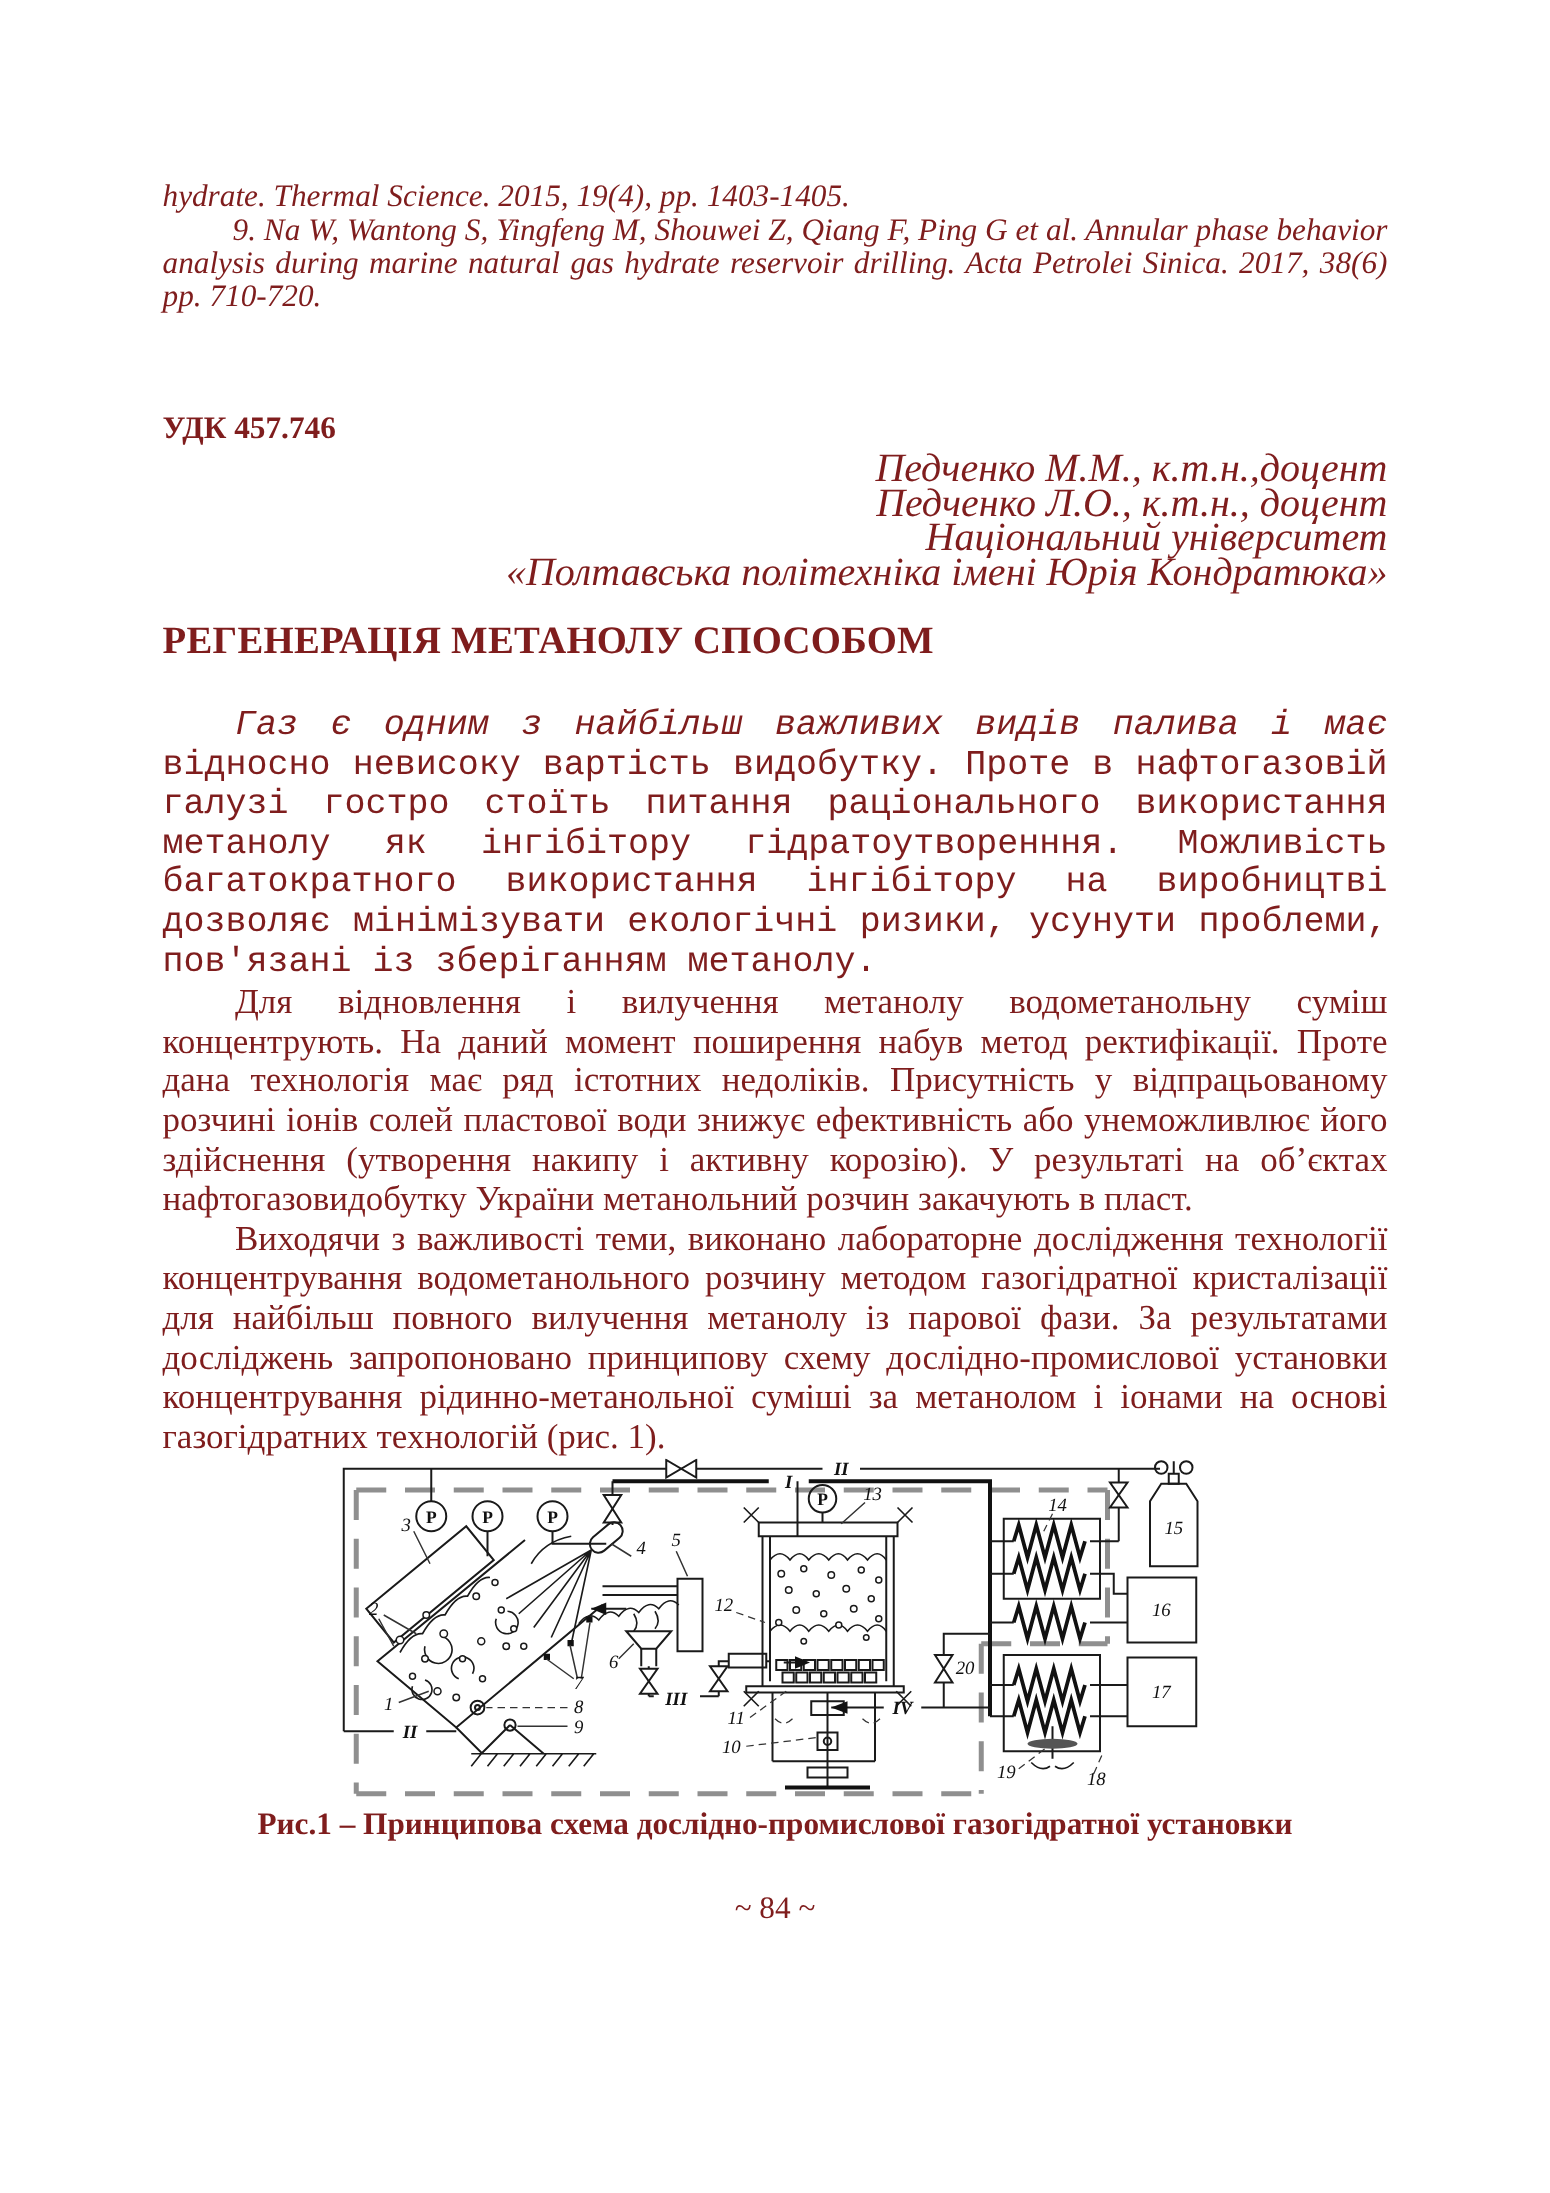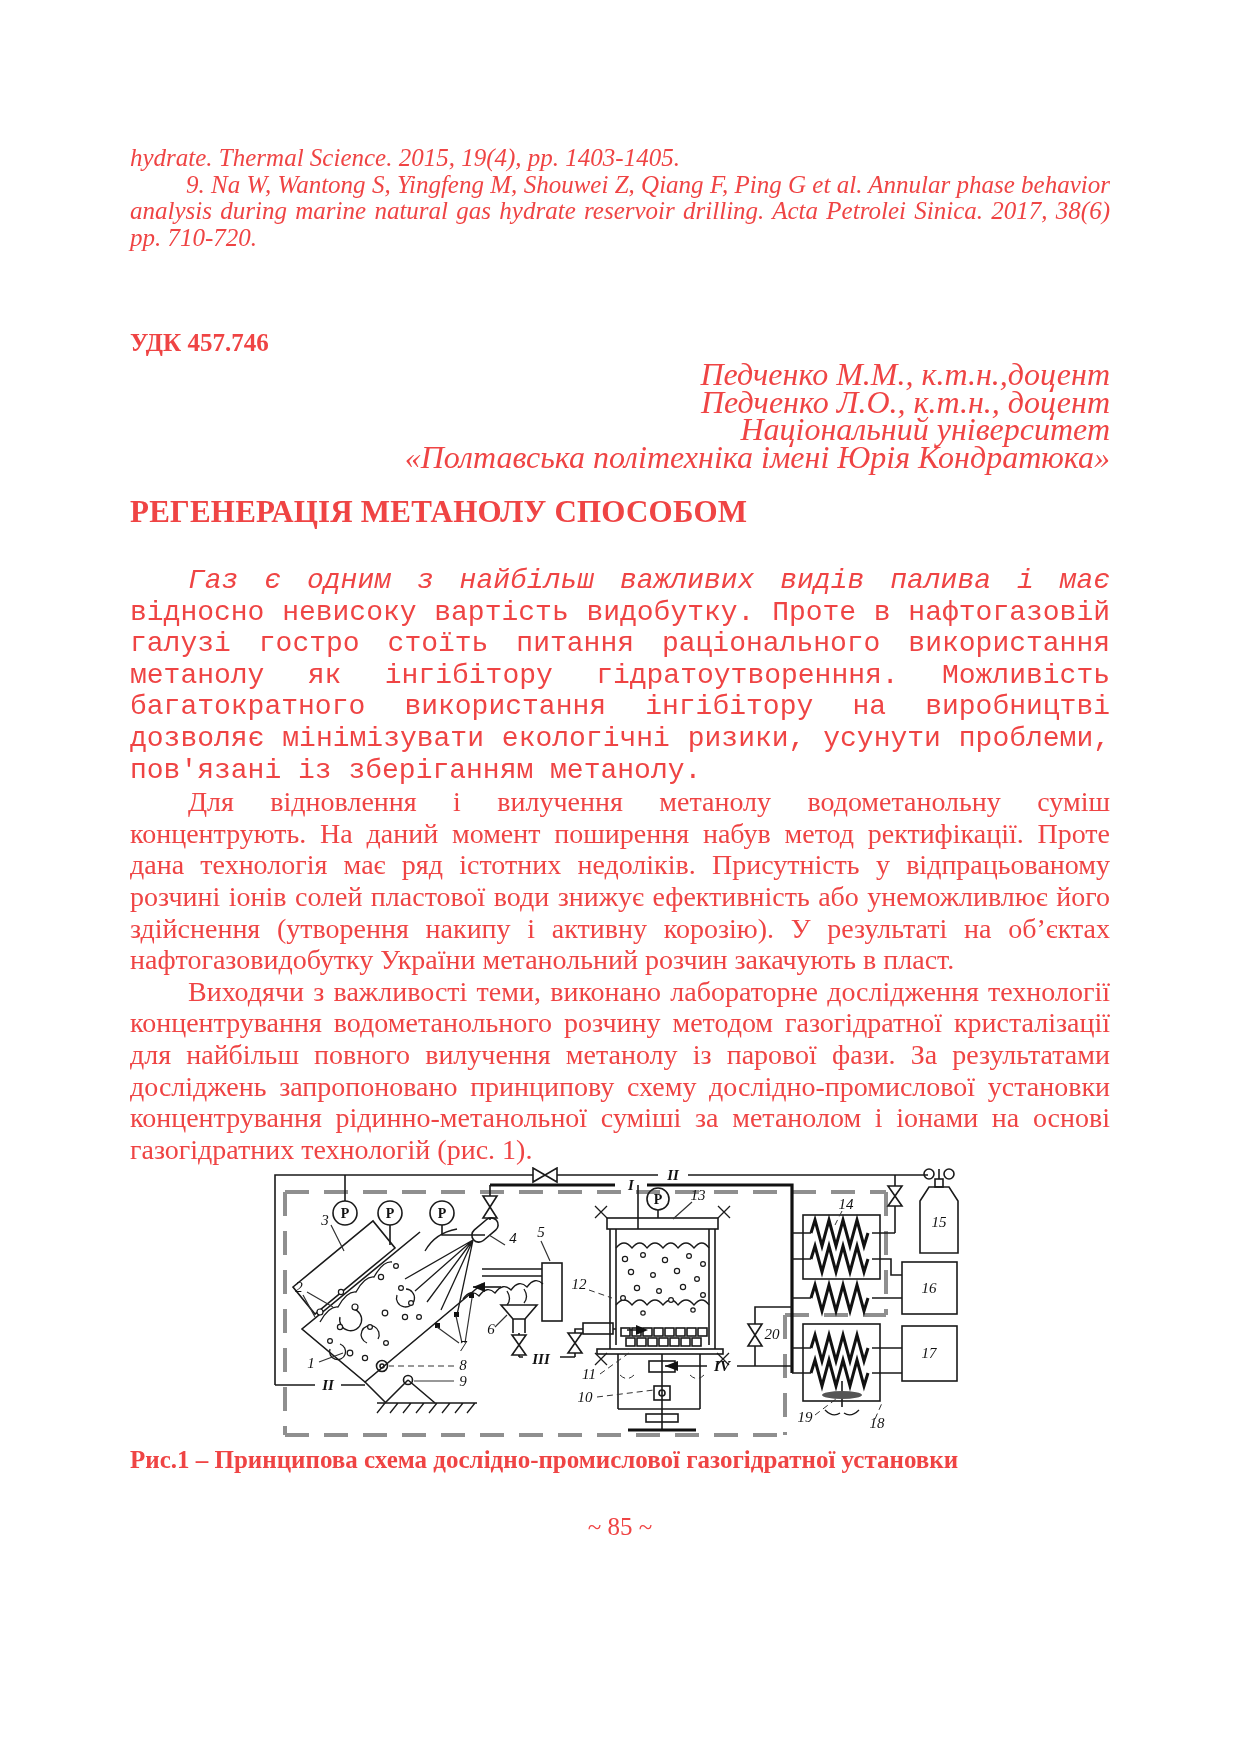--- a/index.html
+++ b/index.html
@@ -1,31 +1,31 @@
 <!DOCTYPE html>
 <html><head>
 <meta charset="utf-8">
 <style>
   html,body{margin:0;padding:0;background:#e8e8e8;}
   .page{
     width:1240px;height:1754px;background:#ffffff;position:relative;
-    margin:0 auto;font-family:"Liberation Serif","DejaVu Serif",serif;color:#ef4444;
+    margin:0 auto;font-family:"Liberation Serif","DejaVu Serif",serif;color:#7f1d1d;
     overflow:hidden;
   }
   .content{position:absolute;left:130px;top:0;width:980px;padding-top:145px;}
   .ref{font-style:italic;font-size:25px;line-height:26.5px;text-align:justify;margin:0;}
   .ref.indent{text-indent:56px;}
   .udk{margin-top:78px;font-weight:bold;font-size:25px;line-height:28px;}
   .authors{margin-top:4px;text-align:right;font-style:italic;font-size:32px;line-height:27.5px;}
   .title{margin-top:22px;text-align:left;font-weight:bold;font-size:31px;line-height:37px;letter-spacing:.2px;}
   .body-p{font-size:28px;line-height:31.6px;text-align:justify;text-indent:58px;margin:0;}
   .body-p.first{margin-top:35px;font-family:Liberation Mono, monospace;}
   .lead-italic{font-style:italic;}
   .figure-wrap{margin-top:2px;margin-left:115px;width:725px;height:272px;position:relative;}
-  .caption{margin-top:6px;font-weight:bold;font-size:25px;line-height:30px;}
+  .caption{margin-top:6px;font-weight:bold;font-size:25px;text-align:center;line-height:30px;}
   .page-num{margin-top:38px;text-align:center;font-size:25px;}
   
   .ln{stroke:#1a1a1a;stroke-width:1.6;fill:none;}
   .thick{stroke:#111;stroke-width:3.2;fill:none;}
   .coil{stroke:#111;stroke-width:3;fill:none;}
   .dash{stroke:#8f8f8f;stroke-width:4;fill:none;stroke-dasharray:24 15;}
   .valve{fill:#ffffff;stroke:#1a1a1a;stroke-width:1.6;}
   .lead{stroke:#333;stroke-width:1;fill:none;stroke-dasharray:6 4;}
   .lead2{stroke:#333;stroke-width:1.2;fill:none;}
   .lbl{font-family:"Liberation Serif",serif;font-style:italic;font-size:15px;fill:#111;text-anchor:middle;}
@@ -275,15 +275,15 @@
           <text class="lblR" x="428" y="13">II</text>
           <text class="lblR" x="83" y="223">II</text>
           <text class="lblR" x="296" y="197">III</text>
           <text class="lblR" x="477" y="204">IV</text>
         </g>
       </svg>
     </div>
 
     <div class="caption">Рис.1 – Принципова схема дослідно-промислової газогідратної установки</div>
 
-    <div class="page-num">~ 85 ~</div>
+    <div class="page-num">~ 84 ~</div>
   </div>
 </div>
 
 </body></html>

